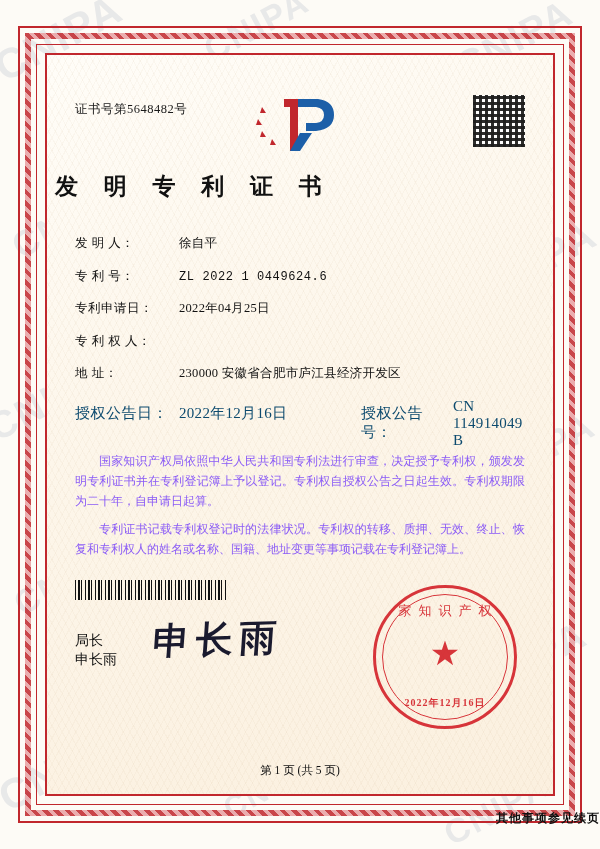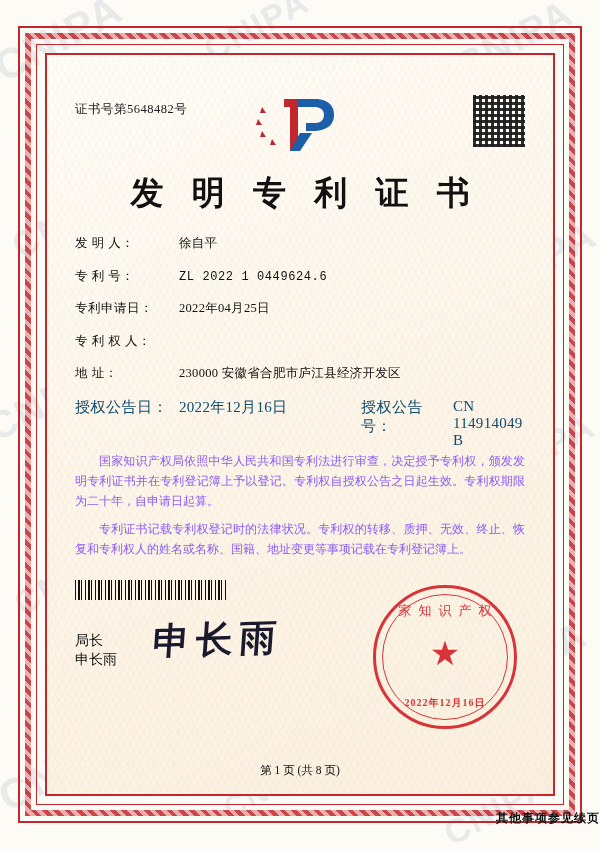--- a/index.html
+++ b/index.html
@@ -129,23 +129,23 @@
     left: 0; right: 0;
     top: 40px;
     display: flex;
     justify-content: center;
     align-items: center;
   }
   .title {
     position: absolute;
     left: 0; right: 0;
     top: 118px;
-    text-align: center;
+    text-align: left;
     font-family: "Liberation Serif", serif;
-    font-size: 33px;
+    font-size: 23px;
     font-weight: bold;
     letter-spacing: 10px;
     color: #111;
     text-indent: 10px;
   }
   .fields {
     position: absolute;
     left: 30px;
     right: 30px;
     top: 182px;
@@ -172,21 +172,21 @@
     letter-spacing: 0.6px;
   }
   .row-split {
     display: flex;
     align-items: baseline;
     margin-bottom: 15.5px;
     font-size: 15px;
     color: #0c4a6e;
   }
   .half-a { display: flex; width: 286px; flex: 0 0 286px; align-items: baseline;}
-  .half-b { display: flex; flex: 1; align-items: flex-start; }
+  .half-b { display: flex; flex: 1; align-items: center; }
   .half-b .f-label { width: 92px; flex: 0 0 92px; }
 
   .paragraphs {
     position: absolute;
     left: 30px;
     right: 30px;
     top: 398px;
     font-size: 12px;
     line-height: 20px;
     color: #8b5cf6;
@@ -391,17 +391,17 @@
     </div>
 
     <div class="signature">申长雨</div>
 
     <div class="seal">
       <div class="seal-top-text">家知识产权</div>
       <div class="seal-star">★</div>
       <div class="seal-bottom-text">2022年12月16日</div>
     </div>
 
-    <div class="page-no">第 1 页 (共 8 页)</div>
+    <div class="page-no">第 1 页 (共 5 页)</div>
   </div>
 
   <div class="footer-note">其他事项参见续页</div>
 </div>
 
 </body></html>

